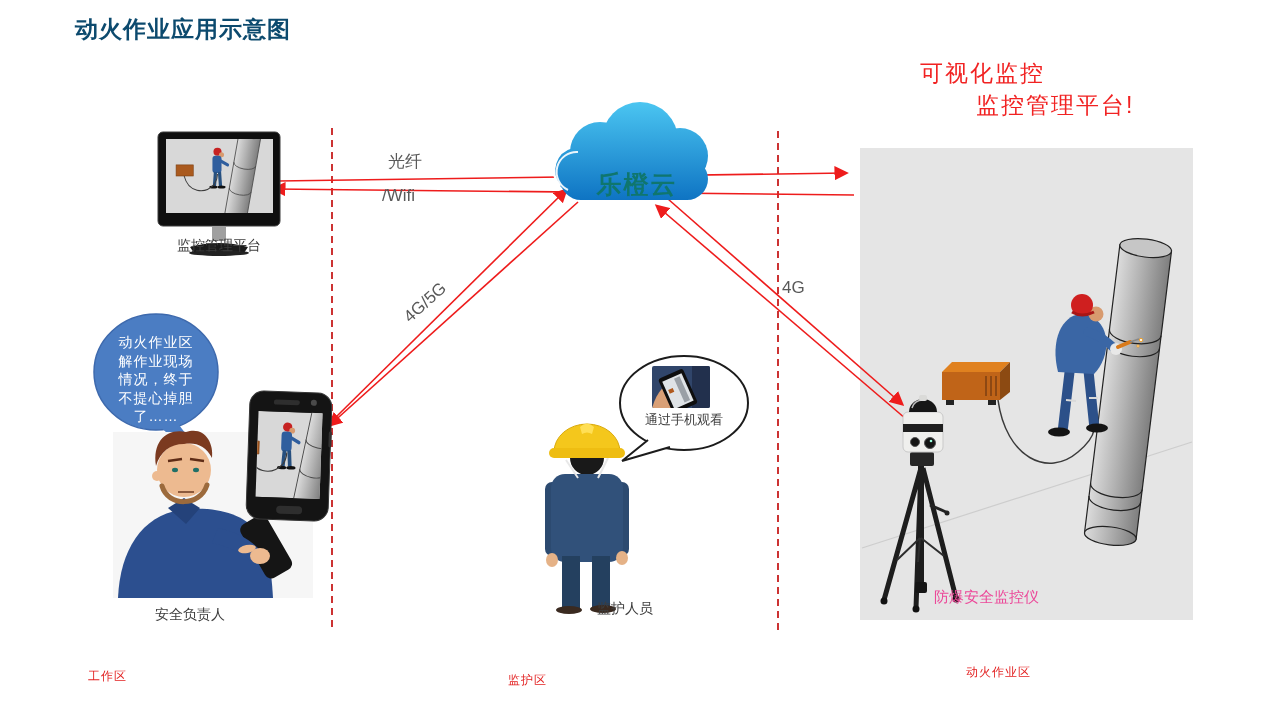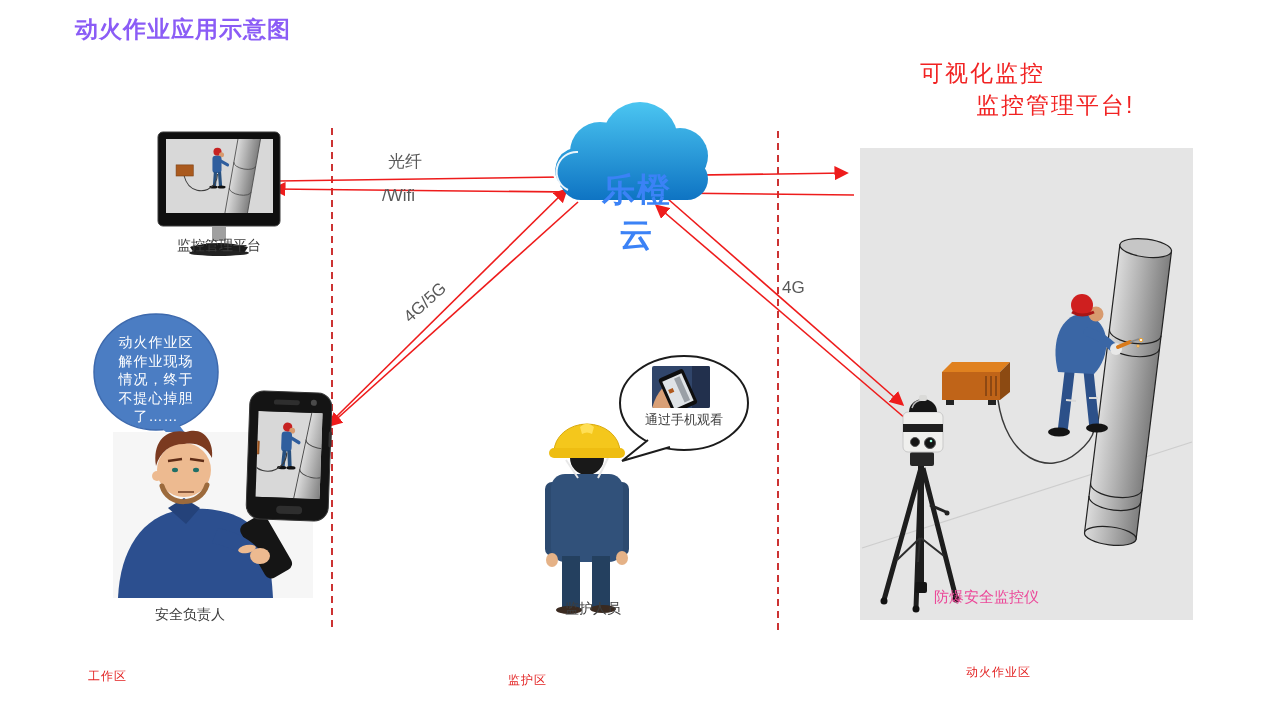--- a/index.html
+++ b/index.html
@@ -1,24 +1,24 @@
 <!DOCTYPE html>
 <html><head>
 <meta charset="utf-8">
 <style>
   html,body{margin:0;padding:0;background:#fff;}
   #canvas{position:relative;width:1280px;height:720px;background:#ffffff;overflow:hidden;
           font-family:"Liberation Sans","DejaVu Sans",sans-serif;}
   .abs{position:absolute;}
-  .title{font-size:23px;font-weight:bold;color:#8b5cf6;letter-spacing:1px;}
+  .title{font-size:23px;font-weight:bold;color:#0c4a6e;letter-spacing:1px;}
   .slogan{font-size:23px;color:#f12222;letter-spacing:2px;}
   .gray{color:#595959;font-size:17px;}
   .node-label{color:#3d3d3d;font-size:14px;text-align:center;}
   .zone-label{color:#e32222;font-size:12px;letter-spacing:1px;}
-  .cloud-label{color:#3b82f6;font-size:33px;font-weight:bold;letter-spacing:2px;}
+  .cloud-label{color:#0f766e;font-size:25px;font-weight:bold;letter-spacing:2px;}
   .bubble-text{color:#ffffff;font-size:14px;line-height:18.5px;text-align:center;letter-spacing:1px;}
   .rot45{transform:rotate(-42deg);transform-origin:left top;}
   svg{position:absolute;left:0;top:0;}
 </style>
 </head>
 <body>
 
 <div id="canvas">
 
   <svg width="1280" height="720" viewBox="0 0 1280 720">
@@ -237,21 +237,21 @@
     <div>动火作业区</div>
     <div>解作业现场</div>
     <div>情况，终于</div>
     <div>不提心掉胆</div>
     <div>了……</div>
   </div>
 
   <div class="abs node-label" style="left:150px;top:606px;width:80px;">安全负责人</div>
 
   <div class="abs node-label" style="left:636px;top:411px;width:96px;font-size:13px;">通过手机观看</div>
-  <div class="abs node-label" style="left:553px;top:600px;width:68px;text-align:right;">监护人员</div>
+  <div class="abs node-label" style="left:591px;top:600px;width:68px;">监护人员</div>
 
   <div class="abs" style="left:934px;top:588px;font-size:15px;color:#ec4899;">防爆安全监控仪</div>
 
   <div class="abs zone-label" style="left:88px;top:668px;">工作区</div>
   <div class="abs zone-label" style="left:508px;top:672px;">监护区</div>
   <div class="abs zone-label" style="left:966px;top:664px;">动火作业区</div>
 
 </div>
 
 </body></html>

